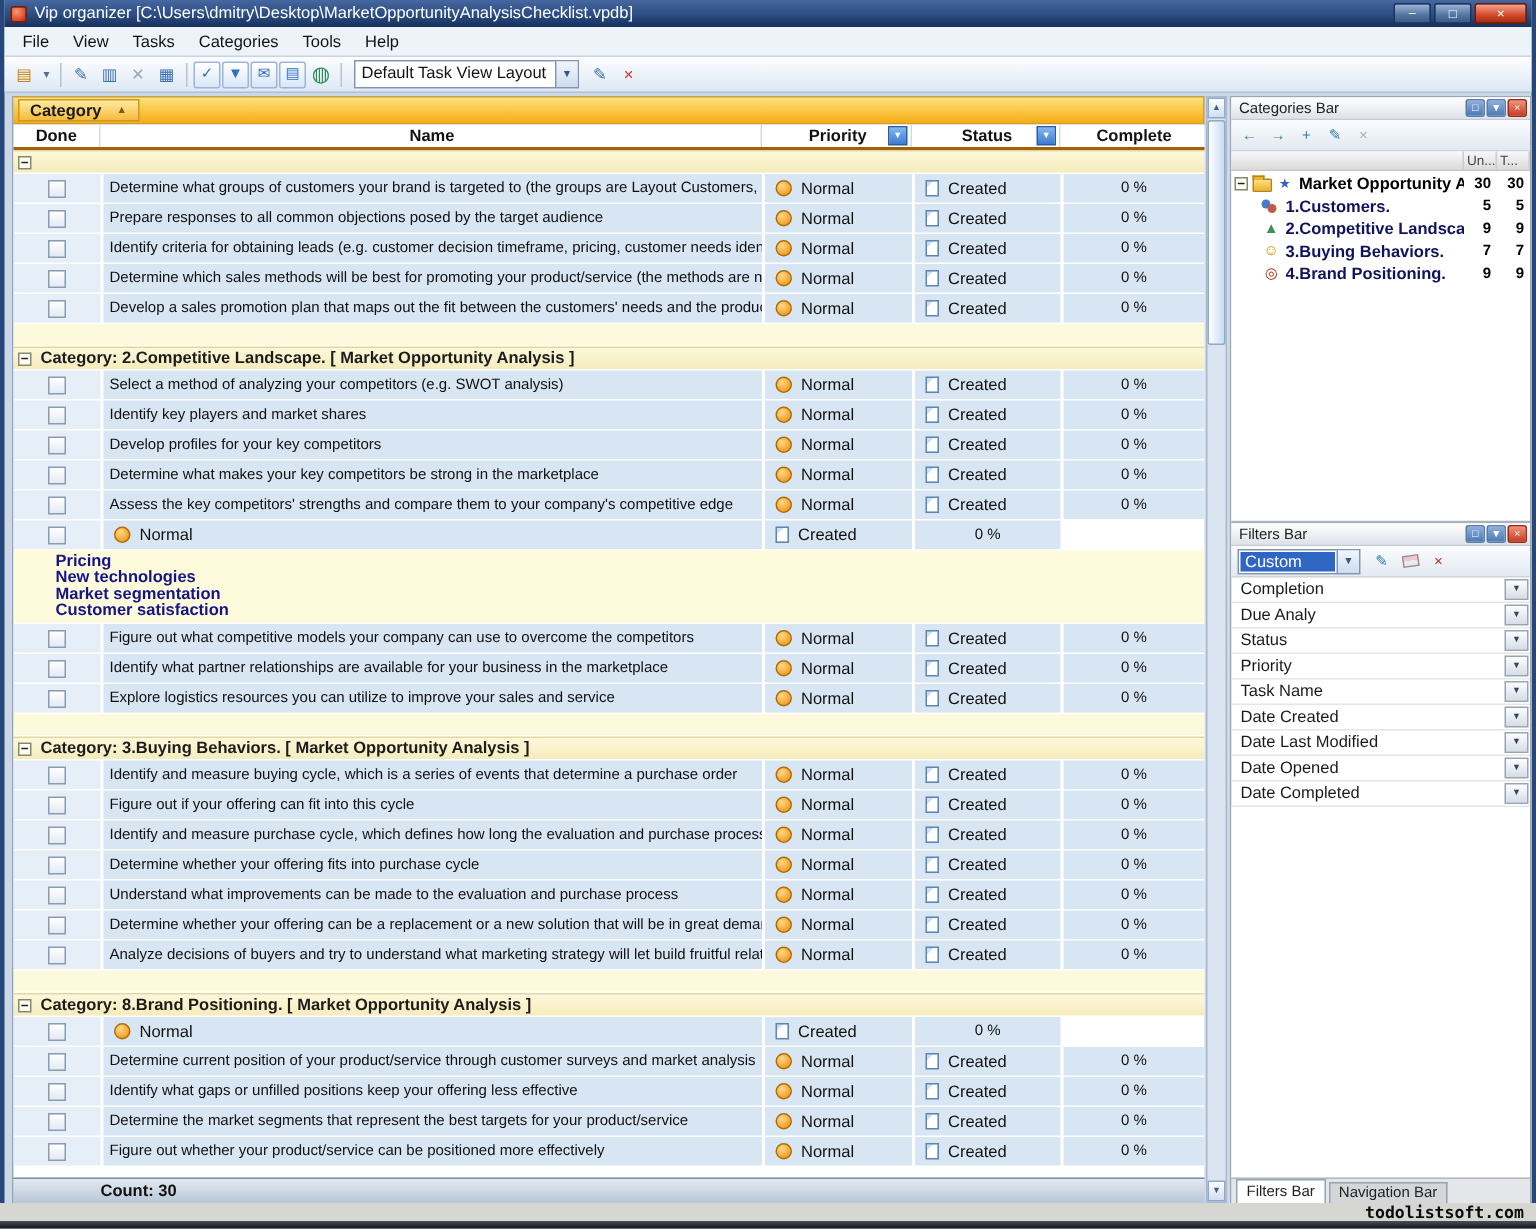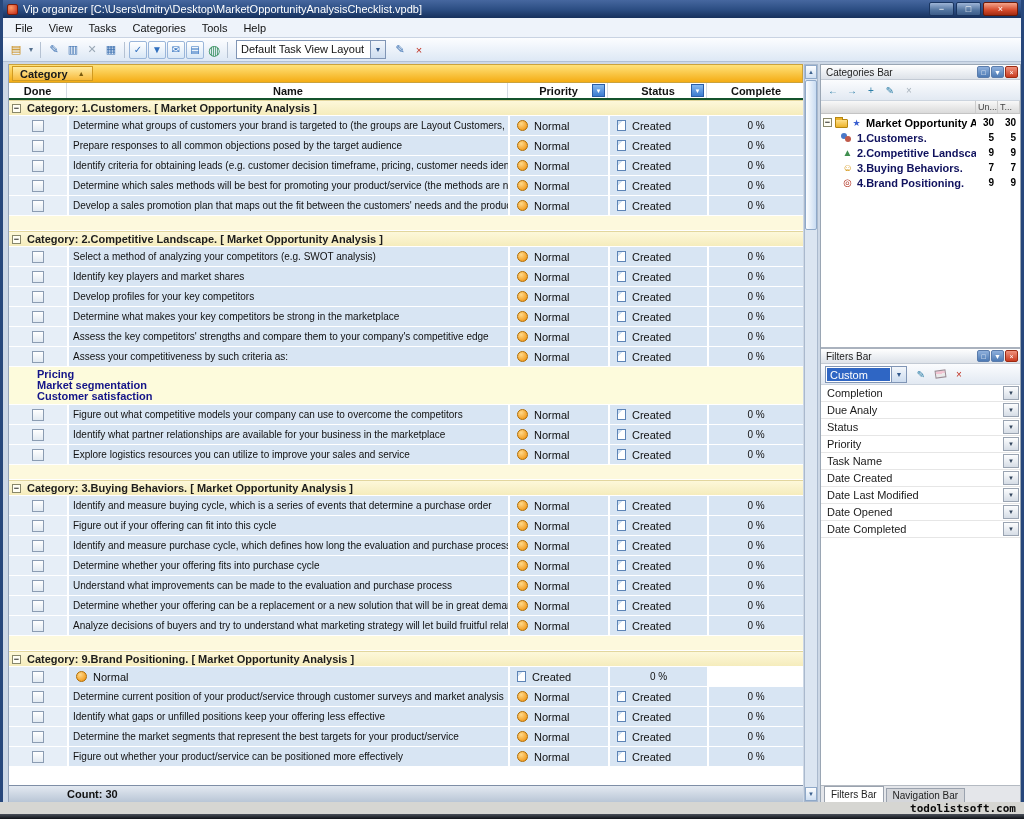--- a/index.html
+++ b/index.html
@@ -35,21 +35,21 @@
     display:flex;align-items:center;justify-content:center;font-size:7px;color:#33598c;flex:none;}
   .layout-combo{width:150px;margin:0 4px;}
   
   .content{flex:1;display:flex;padding:2px 0 0 5px;min-height:0;}
   .grid-area{width:795px;display:flex;flex-direction:column;border-left:1px solid #93a2b8;flex:none;}
   .group-band{height:19px;background:linear-gradient(#ffe27a,#f4ac14);border:1px solid #caa23c;border-left:none;
     display:flex;align-items:center;padding-left:3px;flex:none;}
   .band-chip{display:flex;align-items:center;gap:10px;height:15px;padding:0 7px;
     background:linear-gradient(#ffeca2,#f7ba3c);border:1px solid #d09a20;font-size:11px;font-weight:bold;color:#1a1a1a;}
   .band-sort{font-size:7px;color:#7a5c10;}
-  .col-headers{height:17px;background:#fff;border-bottom:2px solid #14532d;display:grid;
+  .col-headers{height:17px;background:#fff;border-bottom:2px solid #a16207;display:grid;
     grid-template-columns:58px 439px 98px 97px 1fr;column-gap:2px;flex:none;}
   .col-h{position:relative;display:flex;align-items:center;justify-content:center;font-size:11px;font-weight:bold;
     color:#111;border-right:1px solid #d5dbe4;}
   .fbtn{position:absolute;right:2px;top:1px;width:13px;height:13px;background:linear-gradient(#83b7ef,#3c7cd0);
     border:1px solid #2a5da8;display:flex;align-items:center;justify-content:center;font-size:6px;color:#fff;}
   .grid-body{height:685px;overflow:hidden;background:#fff;flex:none;}
   .task-row{display:grid;grid-template-columns:58px 439px 98px 97px 1fr;column-gap:2px;height:19px;margin-bottom:1px;}
   .cell{background:#d8e5f3;display:flex;align-items:center;font-size:10px;color:#101010;overflow:hidden;white-space:nowrap;}
   .c-done{background:#e6eef7;justify-content:center;}
   .c-name{padding-left:4px;}
@@ -206,21 +206,20 @@
           <span>Status</span>
           <span class="fbtn">▼</span>
         </div>
         <div class="col-h" style="border-right:none;">
           <span>Complete</span>
         </div>
       </div>
       <div class="grid-body" id="grid-body">
           <div class="group-header">
             <span class="expander">−</span>
-            <span>Category: 1.Customers.    [ Market Opportunity Analysis ]</span>
           </div>
           <div class="task-row">
             <div class="cell c-done">
               <span class="checkbox"></span>
             </div>
             <div class="cell c-name">Determine what groups of customers your brand is targeted to (the groups are Layout Customers, Discount</div>
             <div class="cell c-pri">
               <span class="pri-ic"></span>
               <span>Normal</span>
             </div>
@@ -367,33 +366,33 @@
             <div class="cell c-status">
               <span class="doc-ic"></span>
               <span>Created</span>
             </div>
             <div class="cell c-comp">0 %</div>
           </div>
           <div class="task-row">
             <div class="cell c-done">
               <span class="checkbox"></span>
             </div>
-            <div class="cell c-name">Assess your competitiveness by such criteria as:</div>
             <div class="cell c-pri">
               <span class="pri-ic"></span>
               <span>Normal</span>
             </div>
             <div class="cell c-status">
               <span class="doc-ic"></span>
               <span>Created</span>
             </div>
             <div class="cell c-comp">0 %</div>
           </div>
           <div class="note-row">
             <div class="note-line">Pricing</div>
+            <div class="note-line">New technologies</div>
             <div class="note-line">Market segmentation</div>
             <div class="note-line">Customer satisfaction</div>
           </div>
           <div class="task-row">
             <div class="cell c-done">
               <span class="checkbox"></span>
             </div>
             <div class="cell c-name">Figure out what competitive models your company can use to overcome the competitors</div>
             <div class="cell c-pri">
               <span class="pri-ic"></span>
@@ -541,21 +540,21 @@
             </div>
             <div class="cell c-status">
               <span class="doc-ic"></span>
               <span>Created</span>
             </div>
             <div class="cell c-comp">0 %</div>
           </div>
           <div class="group-spacer"></div>
           <div class="group-header">
             <span class="expander">−</span>
-            <span>Category: 9.Brand Positioning.    [ Market Opportunity Analysis ]</span>
+            <span>Category: 8.Brand Positioning.    [ Market Opportunity Analysis ]</span>
           </div>
           <div class="task-row">
             <div class="cell c-done">
               <span class="checkbox"></span>
             </div>
             <div class="cell c-pri">
               <span class="pri-ic"></span>
               <span>Normal</span>
             </div>
             <div class="cell c-status">

